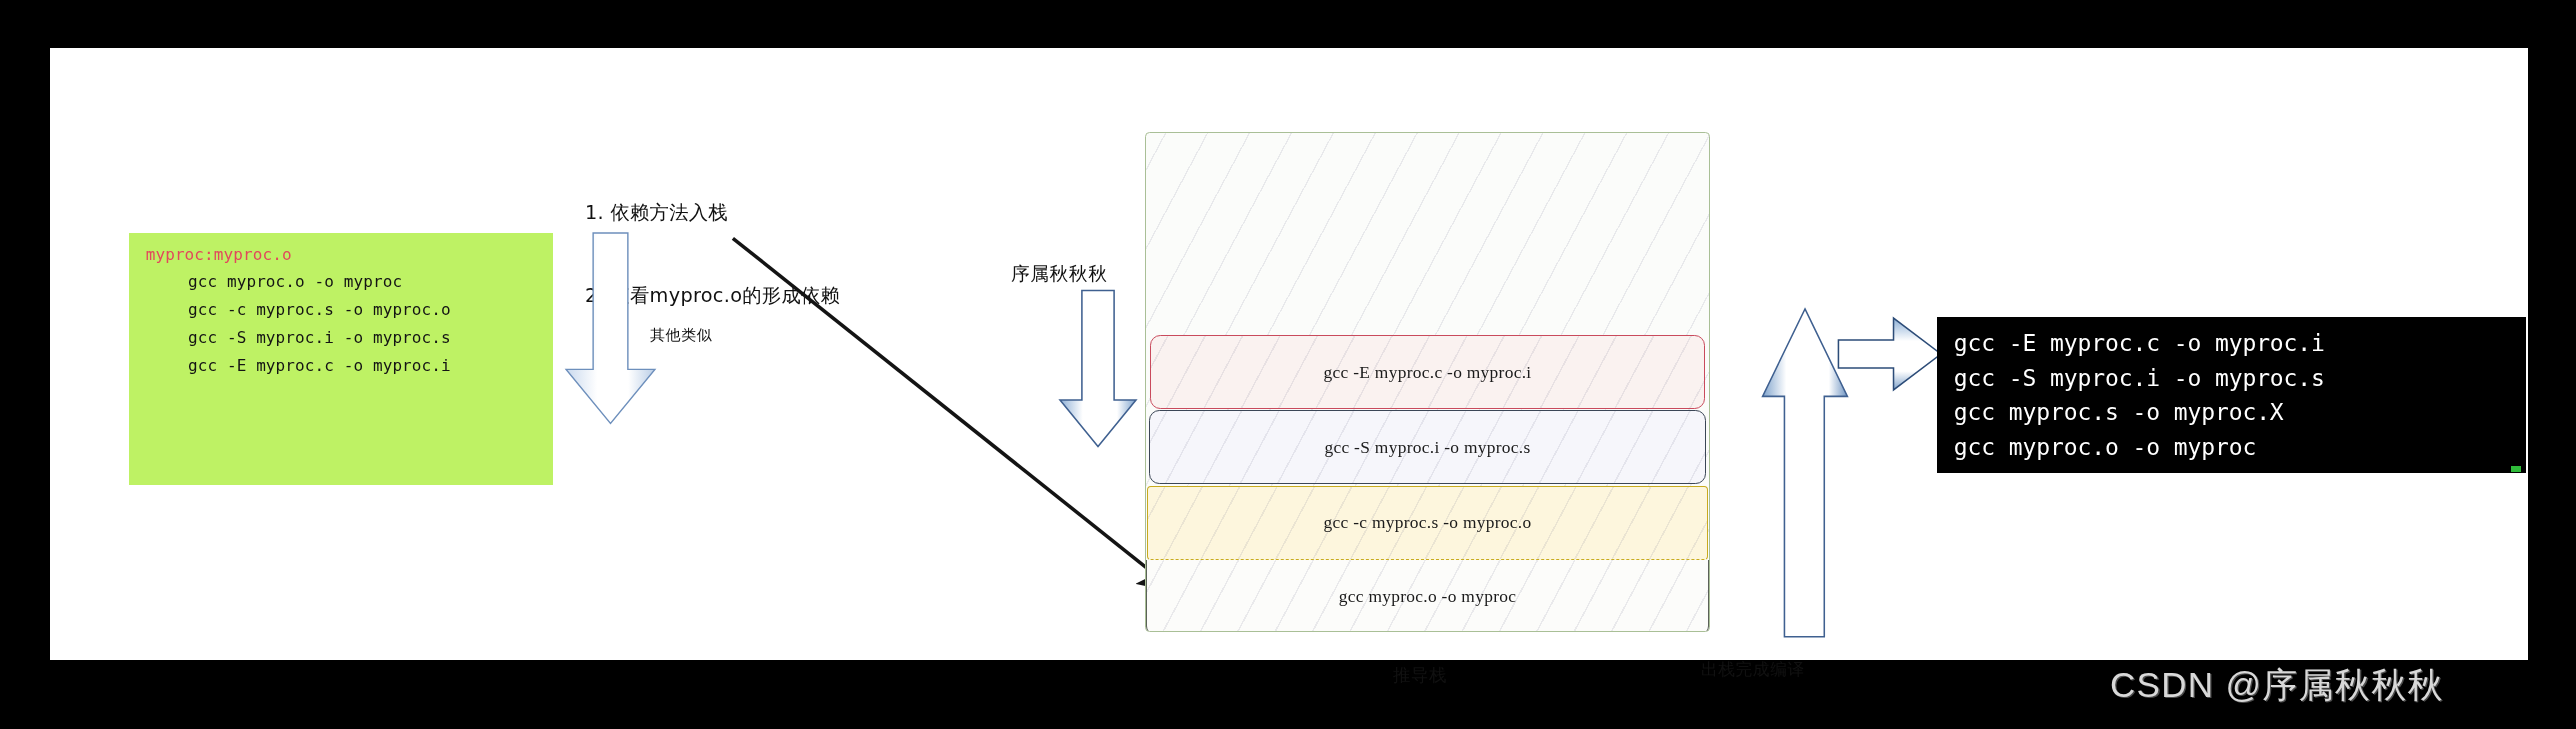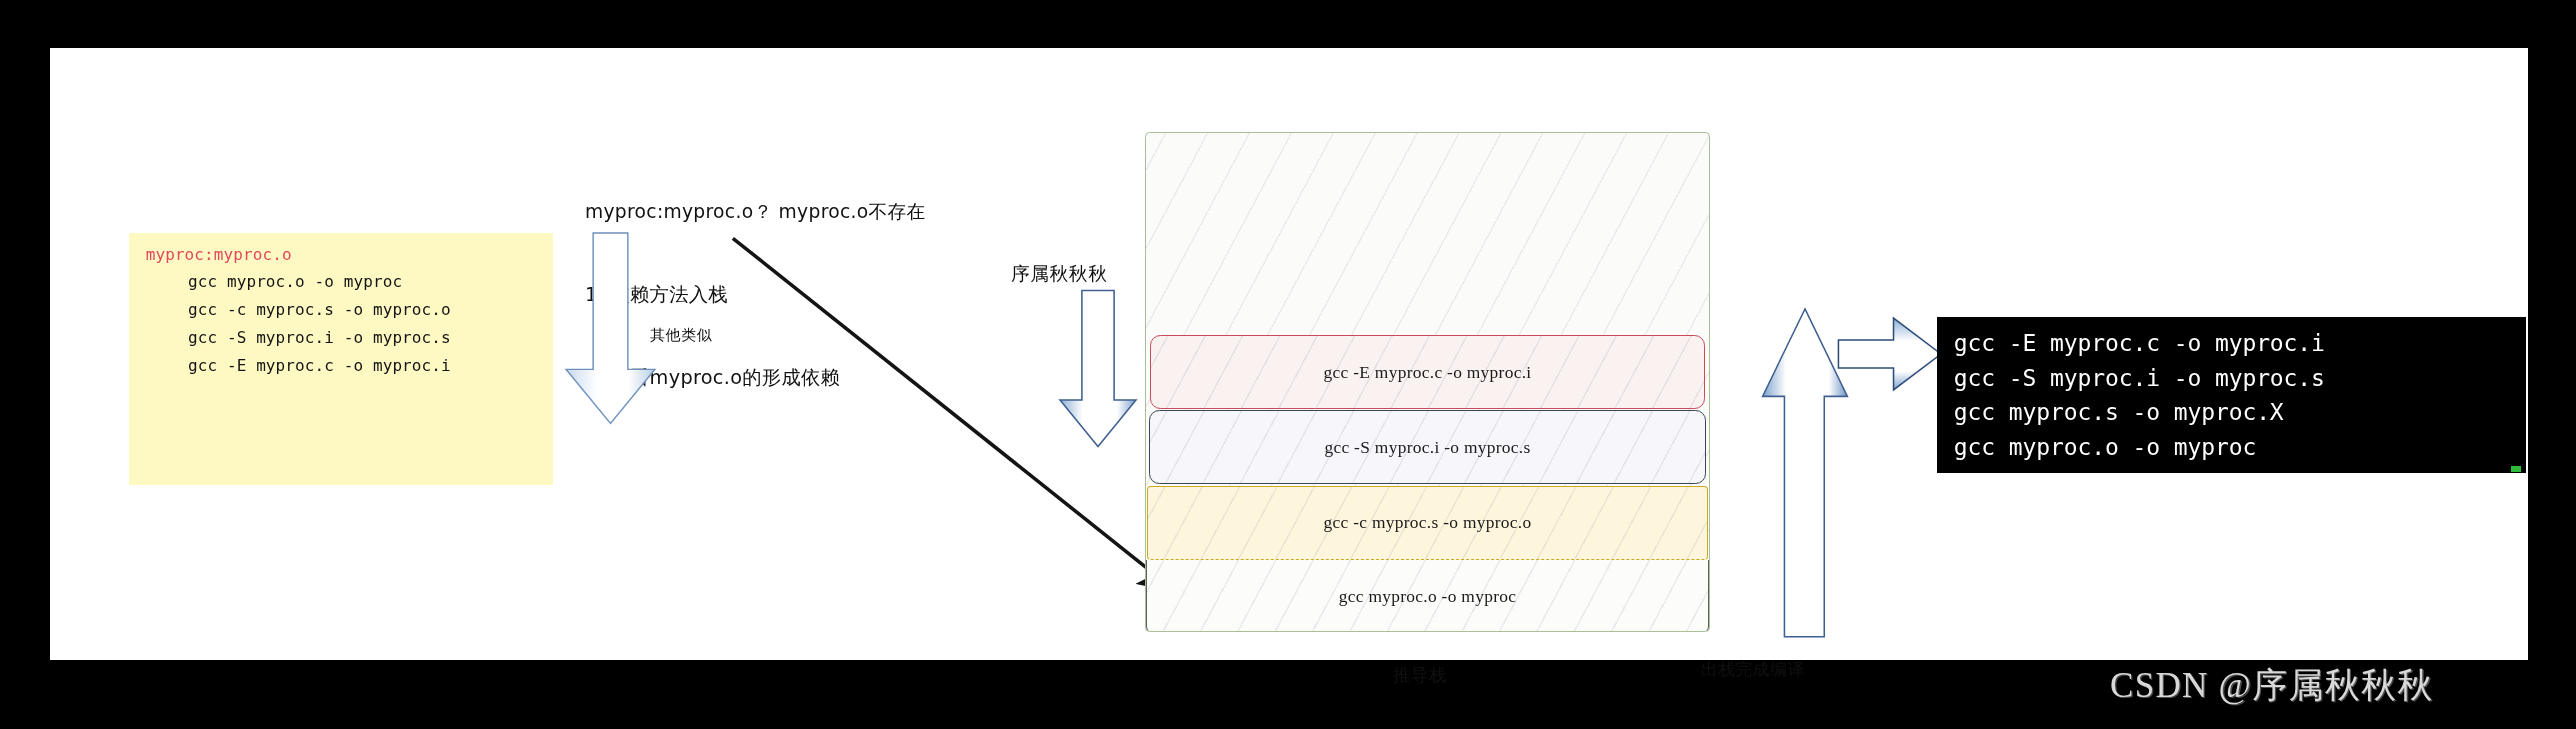--- a/index.html
+++ b/index.html
@@ -31,21 +31,21 @@
     background: #ffffff;
   }
 
   
   #makefile-card {
     position: absolute;
     left: 79px;
     top: 185px;
     width: 424px;
     height: 252px;
-    background: #fef9c3;
+    background: #bef264;
     overflow: hidden;
   }
   .mk-line {
     font-family: "DejaVu Sans Mono", "Liberation Mono", monospace;
     font-size: 16px;
     line-height: 1.05;
     white-space: pre;
     letter-spacing: 0.1px;
   }
   .mk-target {
@@ -233,21 +233,21 @@
   #arrow-down-stack  { left: 1006px; top: 240px; }
   #arrow-up-pop      { left: 1710px; top: 258px; }
   #arrow-right-term  { left: 1787px; top: 265px; }
   #arrow-diagonal    { left: 679px; top: 185px; }
 
   
   #watermark {
     position: absolute;
     left: 2110px;
     top: 662px;
-    font-family: Liberation Serif, serif;
+    font-family: Liberation Sans, sans-serif;
     font-size: 35px;
     color: #d8d8d8;
     letter-spacing: 1.3px;
     white-space: pre;
     text-shadow: 1.3px 1.3px 0 rgba(255,255,255,0.30);
   }
 </style>
 </head>
 <body>
 
@@ -256,21 +256,20 @@
 
     <div id="makefile-card">
       <div class="mk-line mk-target">myproc:myproc.o</div>
       <div class="mk-line mk-recipe">gcc myproc.o -o myproc</div>
       <div class="mk-line mk-recipe">gcc -c myproc.s -o myproc.o</div>
       <div class="mk-line mk-recipe">gcc -S myproc.i -o myproc.s</div>
       <div class="mk-line mk-recipe">gcc -E myproc.c -o myproc.i</div>
     </div>
 
     <div id="annot-question" class="cjk">
-      <div class="qline1">myproc:myproc.o？ myproc.o不存在</div>
       <div class="qline2">1. 依赖方法入栈</div>
       <div class="qline3">2. 查看myproc.o的形成依赖</div>
     </div>
 
     <div id="label-other-similar" class="cjk">其他类似</div>
     <div id="label-push" class="cjk">序属秋秋秋</div>
     <div id="label-stack-caption" class="cjk">推导栈</div>
     <div id="label-pop" class="cjk">出栈完成编译</div>
 
     <svg id="arrow-down-left" class="arrow-svg" width="97" height="193" viewBox="0 0 150 300">

